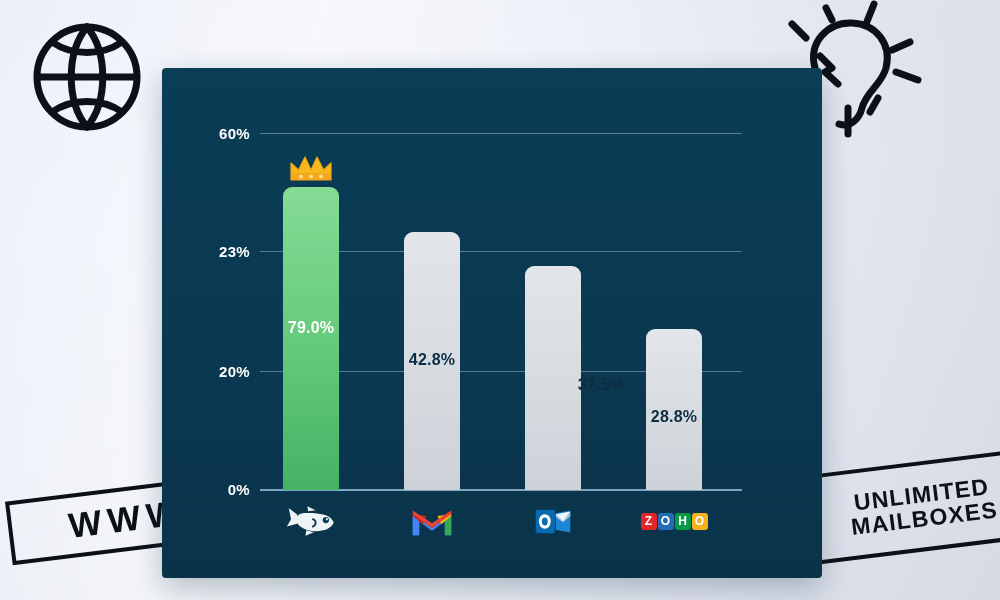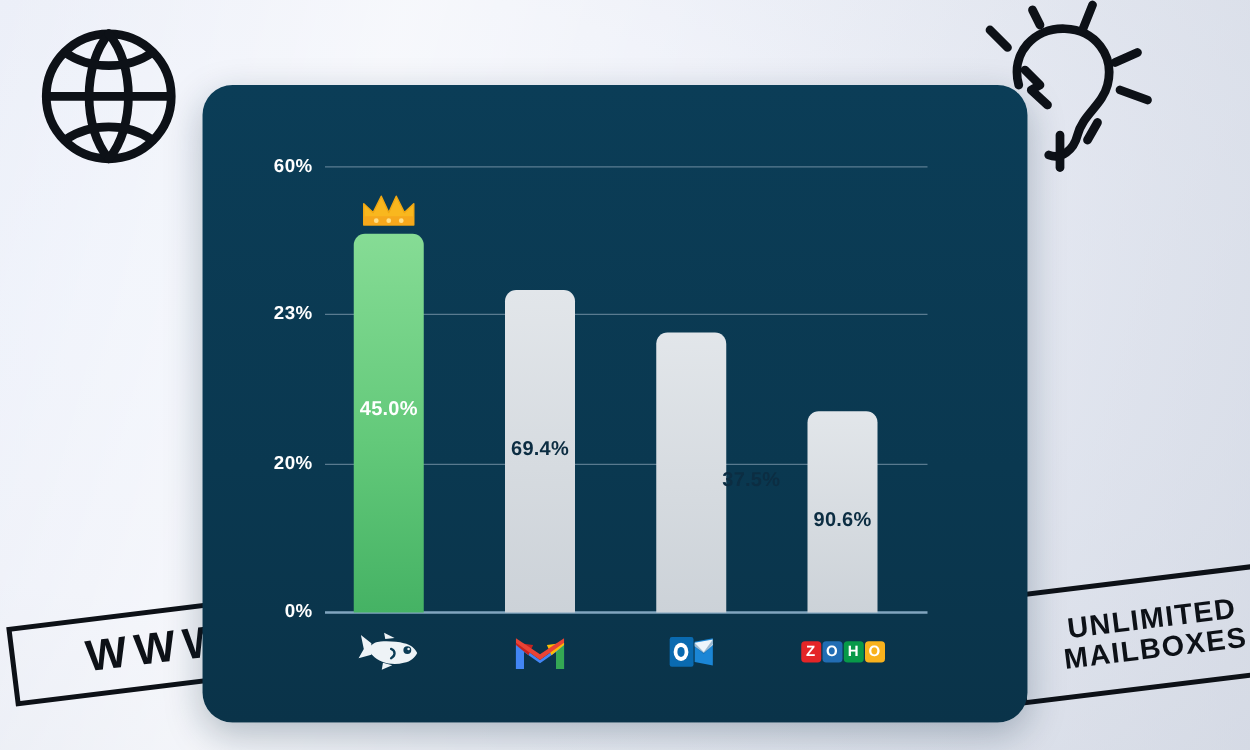--- a/index.html
+++ b/index.html
@@ -81,21 +81,21 @@
 
   
   #chart-card {
     position: absolute;
     left: 162px;
     top: 68px;
     width: 660px;
     height: 510px;
     background: #0b3c55;
     background: linear-gradient(180deg, #0b3d57 0%, #0a3850 60%, #0a3349 100%);
-    border-radius: 24px;
+    border-radius: 4px;
     box-shadow: 0 10px 30px rgba(10, 40, 60, 0.28);
     overflow: hidden;
   }
 
   #plot {
     position: absolute;
     left: 0; top: 0;
     width: 660px; height: 510px;
   }
 
@@ -241,30 +241,30 @@
       <div class="bar green" style="left:121px; width:56px; height:303px;"></div>
       <div class="crown" style="left:149px; top:84px;">
         <svg viewBox="0 0 46 30" width="46" height="30">
           <path d="M3 28 L3 11 L10.5 18 L17 5 L23 18 L29 5 L35.5 18 L43 11 L43 28 Z" fill="#f9b71e" stroke="#f0a712" stroke-width="1.2" stroke-linejoin="round"></path>
           <rect x="3" y="21" width="40" height="7" rx="1.5" fill="#f6a81c"></rect>
           <circle cx="13" cy="24.5" r="1.9" fill="#ffe08a"></circle>
           <circle cx="23" cy="24.5" r="1.9" fill="#ffe08a"></circle>
           <circle cx="33" cy="24.5" r="1.9" fill="#ffe08a"></circle>
         </svg>
       </div>
-      <div class="bar-value on-green" style="left:149px; top:251px;">45.0%</div>
+      <div class="bar-value on-green" style="left:149px; top:251px;">79.0%</div>
 
       <div class="bar gray" style="left:242px; width:56px; height:258px;"></div>
-      <div class="bar-value on-gray" style="left:270px; top:283px;">69.4%</div>
+      <div class="bar-value on-gray" style="left:270px; top:283px;">42.8%</div>
 
       <div class="bar gray" style="left:363px; width:56px; height:224px;"></div>
       <div class="bar-value on-gray" style="left:391px; top:308px;margin-left:48px;">37.5%</div>
 
       <div class="bar gray" style="left:484px; width:56px; height:161px;"></div>
-      <div class="bar-value on-gray" style="left:512px; top:340px;">90.6%</div>
+      <div class="bar-value on-gray" style="left:512px; top:340px;">28.8%</div>
 
       <div class="brand-logo" style="left:149px; top:434px;">
         <svg viewBox="0 0 56 36" width="52" height="34">
           <g fill="#eef3f6">
             <path d="M41 11 C47 12, 51 16, 52.5 19.5 C51 23, 47 27, 41 28 C32 30.5, 20 28.5, 14 21.5 C8 15, 14 10, 21 9.5 C28 9, 36 9.6, 41 11 Z"></path>
             <path d="M13 11 L4 4 L6.5 16 L2 24 L13 21 Z"></path>
             <path d="M23 28 L22 34 L31 30 Z"></path>
             <path d="M25 7.5 L24 2 L33 6.5 Z"></path>
           </g>
           <circle cx="44" cy="17" r="3.4" fill="#0b3c55"></circle>

